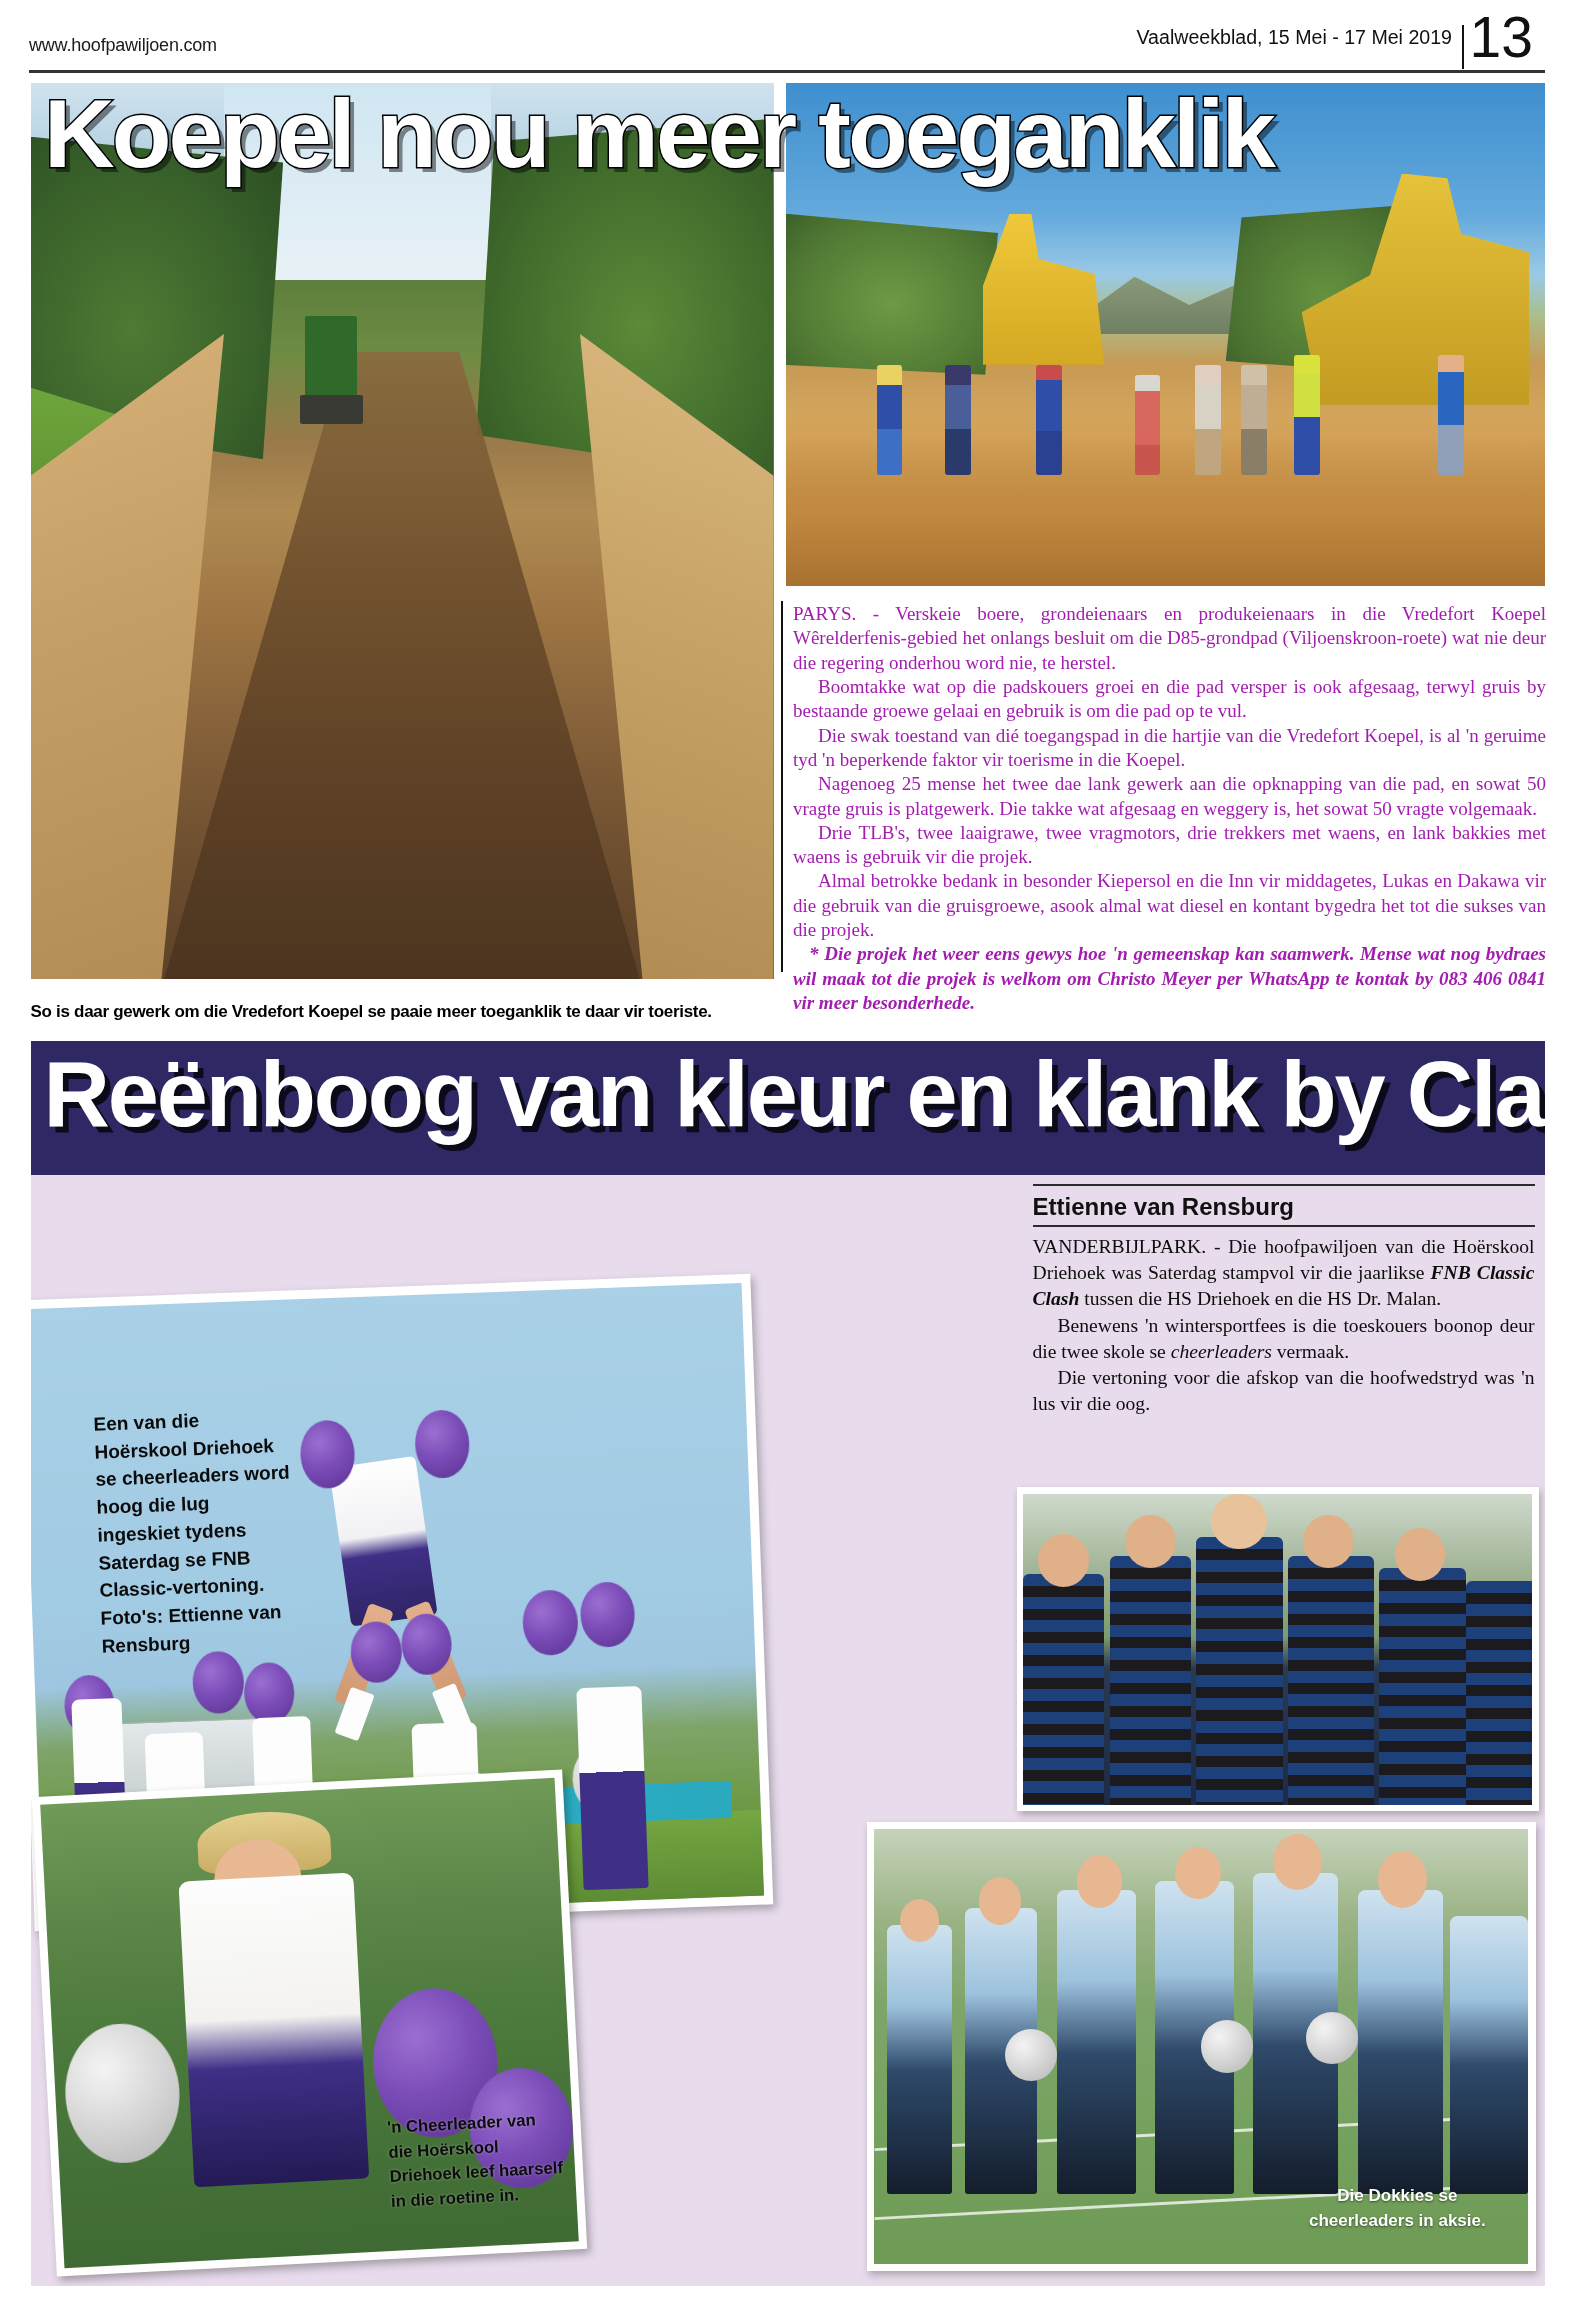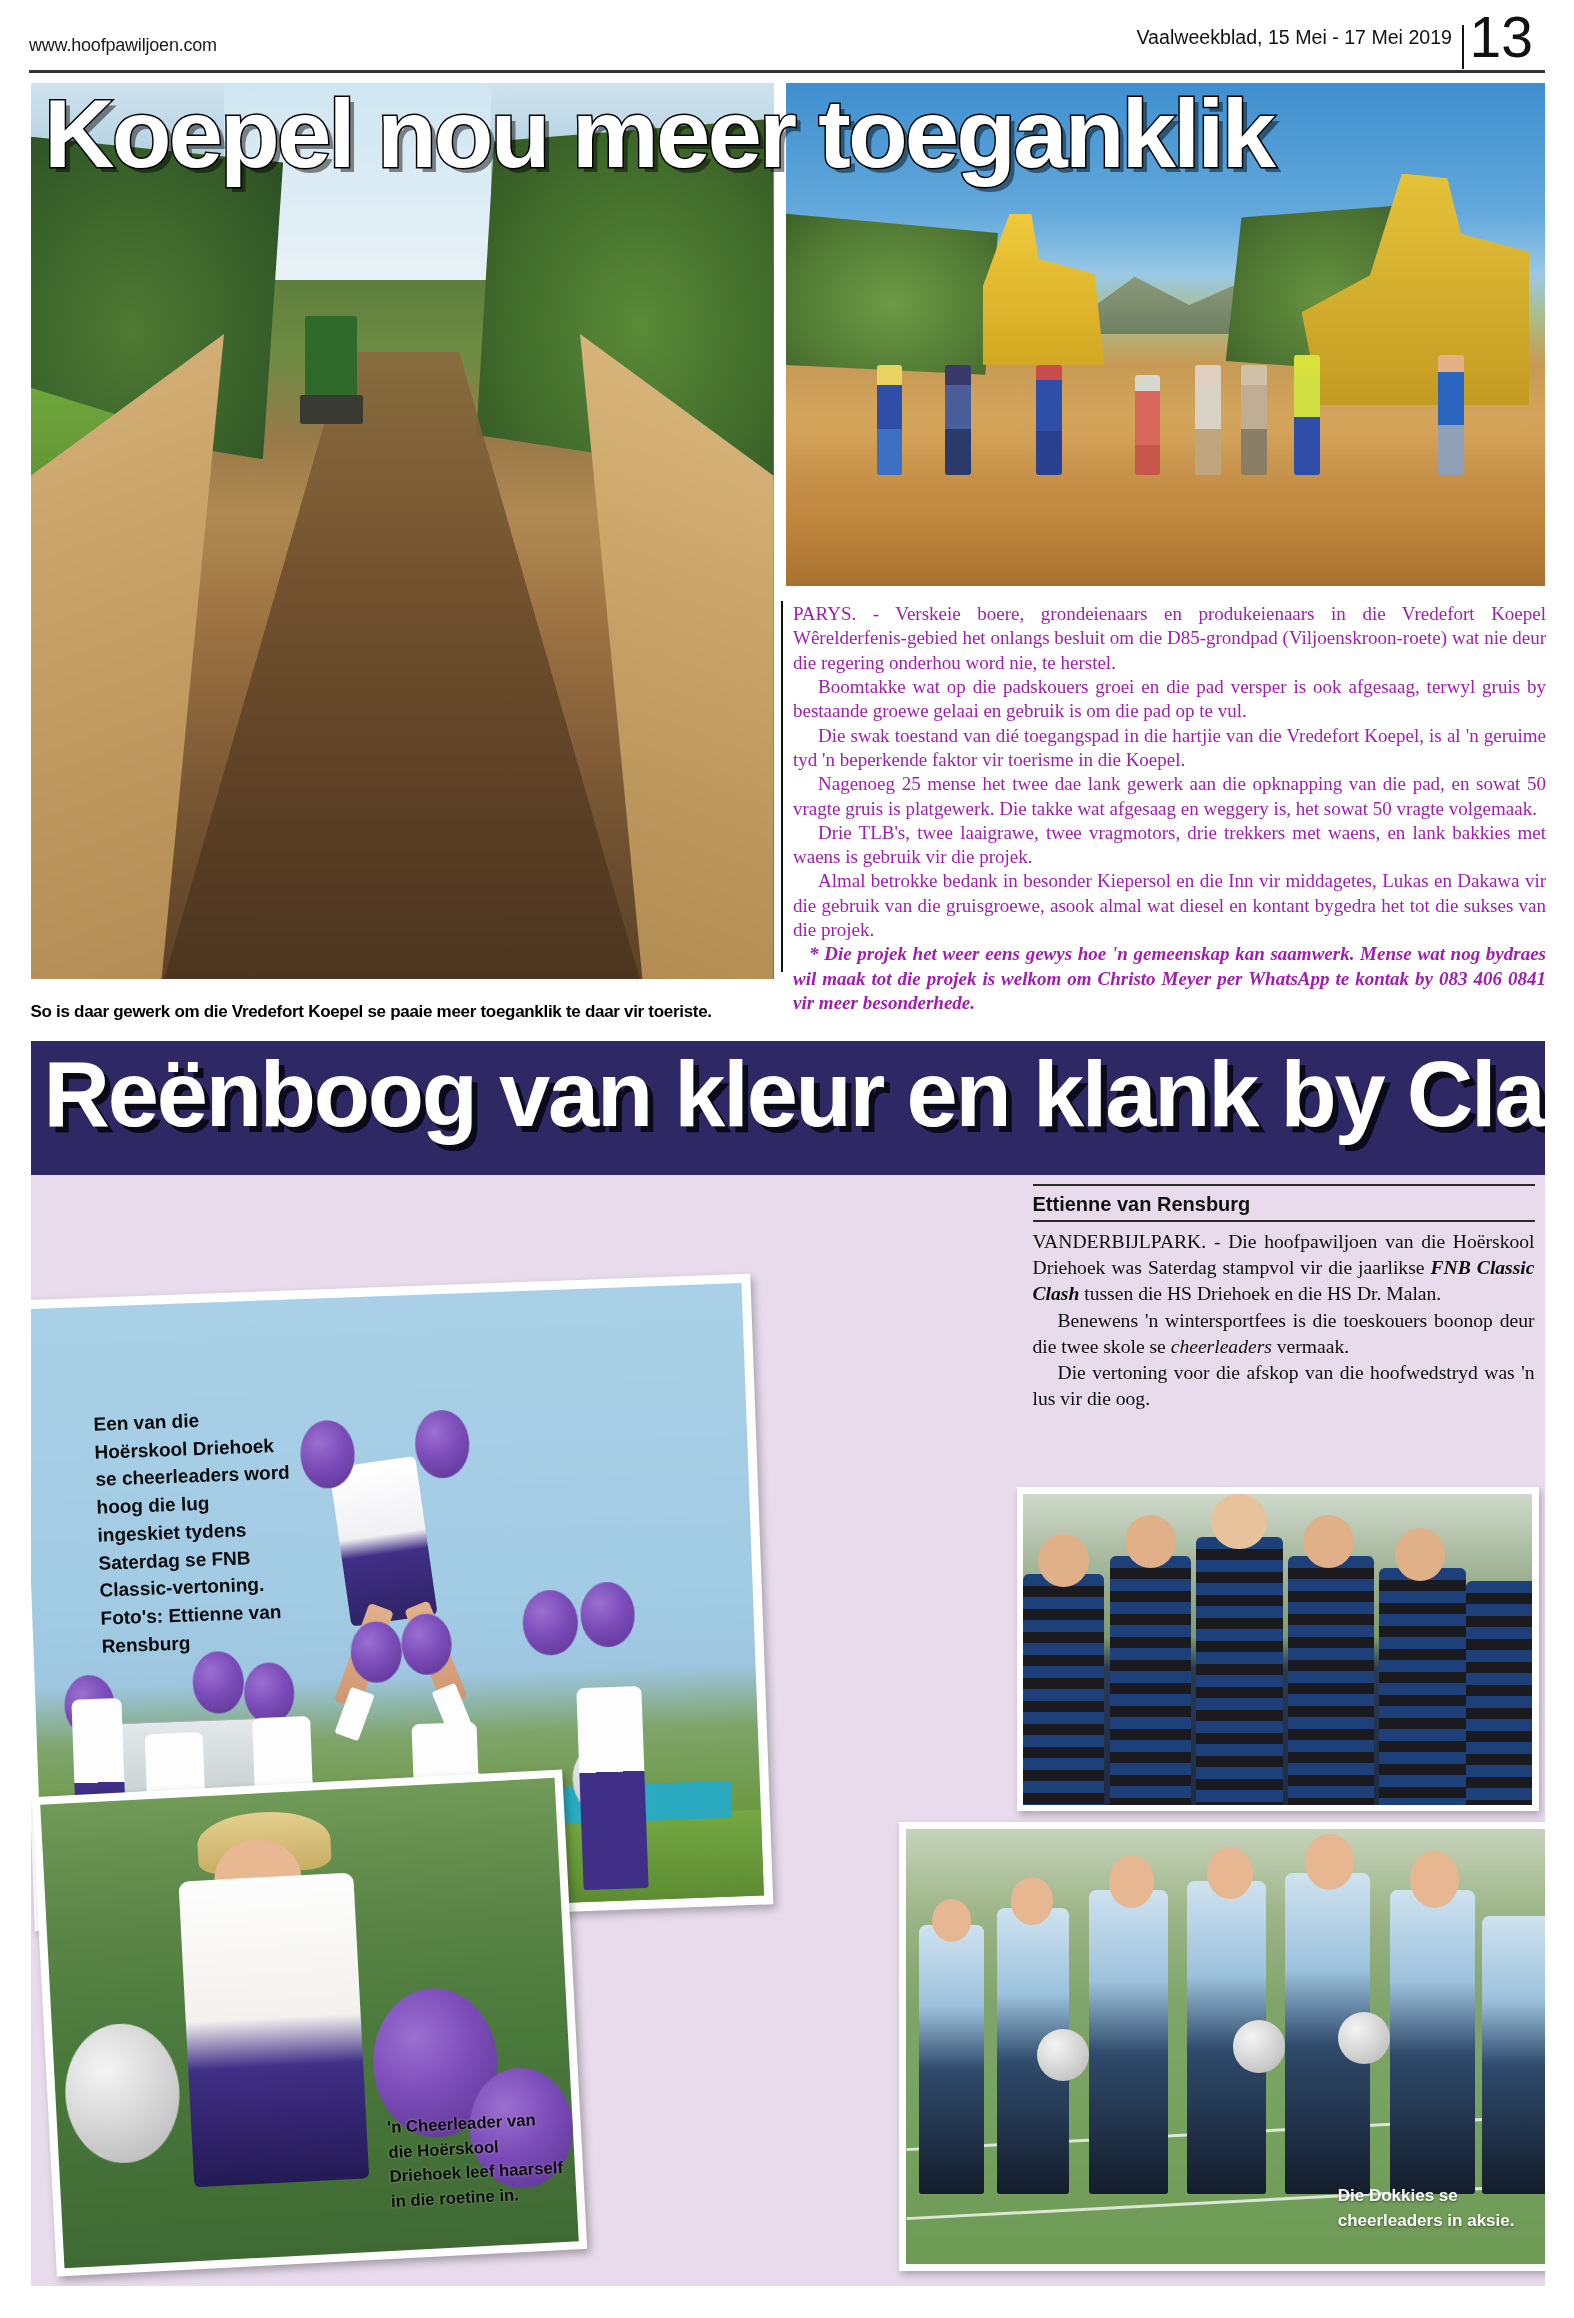--- a/index.html
+++ b/index.html
@@ -308,21 +308,21 @@
   .col-2 {
     position: absolute;
     left: 1002px; top: 143px;
     width: 502px;
   }
   .byline-rule-top {
     width: 100%; height: 2.2px; background: #2b2b2b; margin-bottom: 6.5px;
   }
   .byline {
     font-family: "Liberation Sans", sans-serif;
-    font-weight: bold; font-size: 20px;
+    font-weight: bold; font-size: 24px;
     color: #111; padding-bottom: 4.4px;
   }
   .byline-rule-bot {
     width: 100%; height: 1.5px; background: #2b2b2b; margin-bottom: 7.3px;
   }
   .article-2 {
     font-family: "Liberation Serif", serif;
     font-size: 19.6px; line-height: 1.34;
     color: #0d0d0d; text-align: justify;
   }
@@ -401,24 +401,25 @@
     width: 34%;
     font-family: "Liberation Sans", sans-serif;
     font-weight: bold; font-size: 16.7px;
     line-height: 1.46; color: #0c0c0c;
     text-shadow: 0 0 2.9px rgba(255,255,255,.35);
   }
 
   
   .photo-dokkies {
     position: absolute;
-    left: 868px; top: 781px;
+    left: 836px; top: 781px;
     width: 669px; height: 449px;
     background: #fff; padding: 7.3px;
     box-shadow: 2.2px 3.6px 7.3px rgba(0,0,0,.25);
+    text-align: center;
   }
   .photo-dokkies .inner {
     width: 100%; height: 100%;
     background: linear-gradient(180deg,#c6d3bb 0%,#9cb487 20%,#7fa56a 40%,#76a25f 66%,#6d9a55 100%);
     position: relative; overflow: hidden;
   }
   .dk-line {
     position: absolute; left: 0; width: 100%; height: 2.9px;
     background: rgba(255,255,255,.75);
   }

